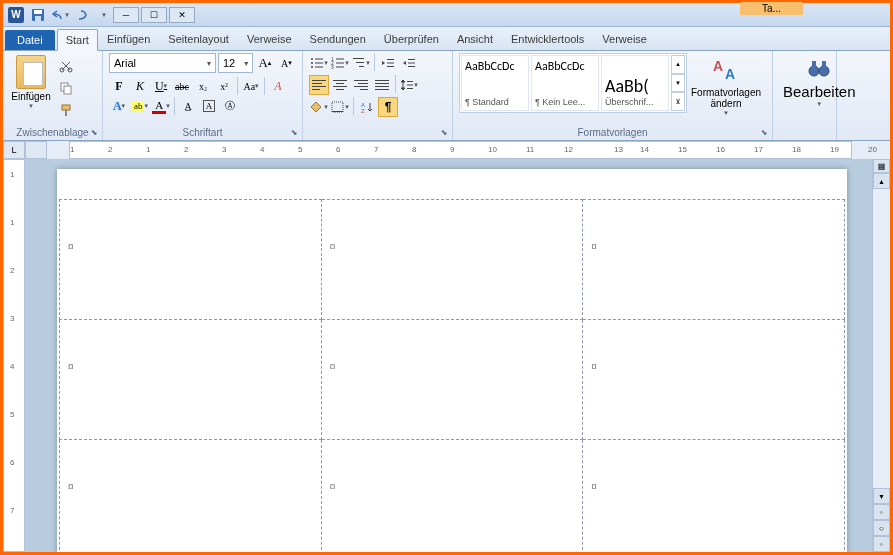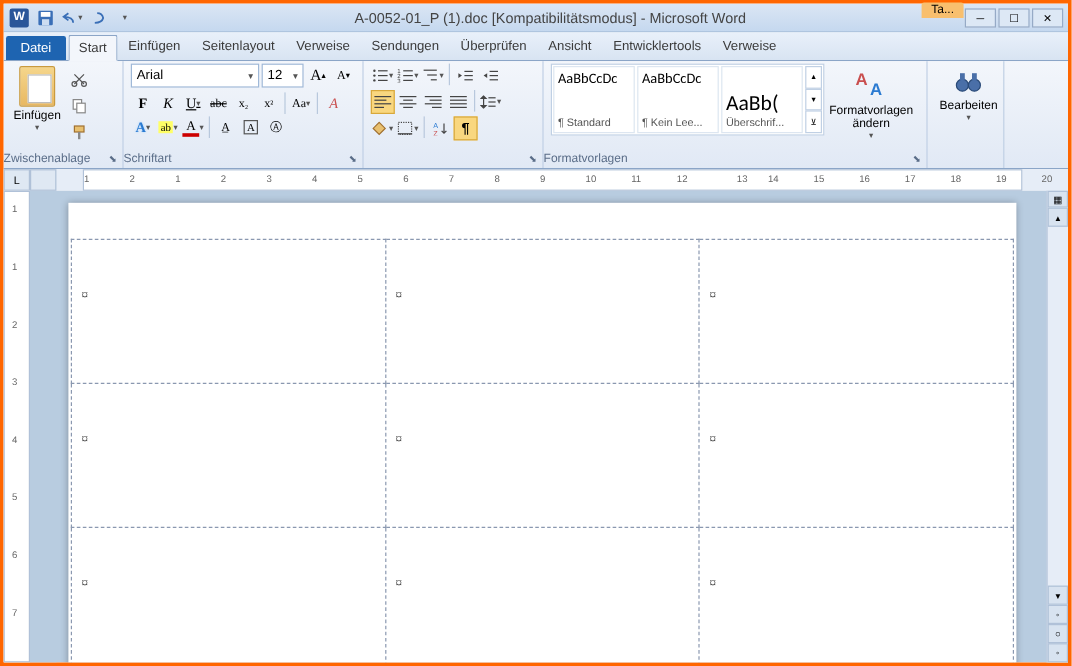--- a/index.html
+++ b/index.html
@@ -4,33 +4,33 @@
 <style>
 * { margin: 0; padding: 0; box-sizing: border-box; }
 body { font-family: "Segoe UI", Tahoma, sans-serif; font-size: 11px; background: #fff; width: 893px; height: 555px; overflow: hidden; border: 3px solid #ff6600; }
 .titlebar { height: 24px; background: linear-gradient(#dbe6f4, #c5d8ef); display: flex; align-items: center; padding: 0 4px; border-bottom: 1px solid #9fb8d8; }
 .qat { display: flex; align-items: center; gap: 4px; }
 .qat-icon { width: 18px; height: 18px; display: flex; align-items: center; justify-content: center; cursor: pointer; }
 .word-icon { background: #2a5699; color: #fff; font-weight: bold; font-size: 10px; width: 16px; height: 16px; display: flex; align-items: center; justify-content: center; border-radius: 2px; }
 .title-text { flex: 1; text-align: center; font-size: 12px; color: #444; }
 .win-controls { display: flex; gap: 2px; }
 .win-btn { width: 26px; height: 16px; border: 1px solid #96aac6; background: #dde8f5; display: flex; align-items: center; justify-content: center; cursor: pointer; font-size: 9px; }
-.tab-context { position: absolute; right: 90px; top: 2px; background: #f8bf6e; padding: 1px 8px; font-size: 10px; border-radius: 2px 2px 0 0; }
+.tab-context { position: absolute; right: 90px; top: 2px; background: #f8bf6e; padding: 1px 22px; font-size: 10px; border-radius: 2px 2px 0 0; }
 
 .tabs-row { height: 24px; background: linear-gradient(#e9f0fa, #d8e4f2); display: flex; align-items: flex-end; border-bottom: 1px solid #8ba5c7; padding-left: 2px; }
 .file-tab { background: #1e64b1; color: #fff; padding: 4px 12px; font-size: 11px; cursor: pointer; margin-right: 2px; border-radius: 2px 2px 0 0; }
 .tab { padding: 4px 8px; font-size: 11px; color: #3b3b3b; cursor: pointer; border: 1px solid transparent; }
 .tab.active { background: #f3f6fb; border: 1px solid #8ba5c7; border-bottom: 1px solid #f3f6fb; margin-bottom: -1px; border-radius: 2px 2px 0 0; }
 .tabs-right { margin-left: auto; display: flex; align-items: center; padding-right: 4px; }
 .help-icon { width: 16px; height: 16px; background: #2a7ad1; color: #fff; border-radius: 50%; display: flex; align-items: center; justify-content: center; font-size: 10px; font-weight: bold; margin-left: 6px; cursor: pointer; }
 .collapse-icon { font-size: 10px; color: #3b5c88; cursor: pointer; margin-left: 4px; }
 
 .ribbon { height: 90px; background: linear-gradient(#f3f6fb, #e1e9f5); display: flex; border-bottom: 1px solid #8ba5c7; }
 .group { border-right: 1px solid #c0d0e4; padding: 2px 6px 0 6px; display: flex; flex-direction: column; position: relative; }
-.group-label { font-size: 10px; color: #5a6d88; padding: 2px 0; position: absolute; bottom: 0; left: 0; right: 0; }
+.group-label { font-size: 10px; color: #5a6d88; text-align: center; padding: 2px 0; position: absolute; bottom: 0; left: 0; right: 0; }
 .group-dialog { position: absolute; bottom: 2px; right: 2px; width: 12px; height: 12px; font-size: 8px; color: #5a6d88; cursor: pointer; display: flex; align-items: center; justify-content: center; }
 .group-content { flex: 1; display: flex; }
 
 .clipboard-group { width: 100px; }
 .paste-btn { display: flex; flex-direction: column; align-items: center; width: 44px; cursor: pointer; padding: 2px; }
 .paste-icon { width: 30px; height: 34px; background: linear-gradient(#f5d68c, #e8b862); border: 1px solid #c99a3e; border-radius: 2px; position: relative; }
 .paste-icon::before { content: ""; position: absolute; top: 6px; left: 6px; width: 18px; height: 22px; background: #fff; border: 1px solid #bcbcbc; }
 .paste-label { font-size: 10px; margin-top: 2px; }
 .clip-side { display: flex; flex-direction: column; gap: 4px; padding-left: 4px; padding-top: 4px; }
 .small-btn { width: 18px; height: 18px; display: flex; align-items: center; justify-content: center; cursor: pointer; font-size: 11px; color: #444; }
@@ -114,21 +114,20 @@
       </div>
     <div class="qat-icon">
         <svg width="14" height="12">
           <path d="M6 2 Q10 2 11 6 Q10 10 4 10" stroke="#3a6fb7" fill="none" stroke-width="1.5"></path>
         </svg>
       </div>
     <div class="qat-icon">
         <span class="dd-arrow">▾</span>
       </div>
   </div>
-  <div class="title-text">A-0052-01_P (1).doc [Kompatibilitätsmodus] - Microsoft Word</div>
   <div class="tab-context">Ta...</div>
   <div class="win-controls">
     <div class="win-btn">─</div>
     <div class="win-btn">☐</div>
     <div class="win-btn">✕</div>
   </div>
 </div>
 
 <div class="tabs-row">
   <div class="file-tab">Datei</div>
@@ -394,21 +393,21 @@
 
   <div class="group edit-group">
     <div class="group-content">
       <div class="edit-btn">
         <svg width="26" height="26">
             <circle cx="8" cy="14" r="5" fill="#4a6fa8" stroke="#2a4a78"></circle>
             <circle cx="18" cy="14" r="5" fill="#4a6fa8" stroke="#2a4a78"></circle>
             <rect x="6" y="4" width="4" height="6" fill="#4a6fa8"></rect>
             <rect x="16" y="4" width="4" height="6" fill="#4a6fa8"></rect>
           </svg>
-        <span style="font-size:10px;">Bearbeiten</span>
+        <span style="font-size:15px;">Bearbeiten</span>
         <span class="dd-arrow">▾</span>
       </div>
     </div>
   </div>
 
 </div>
 
 <div class="ruler-area">
   <div class="corner-btn">L</div>
   <div style="width:22px;background:#dfe8f3;border:1px solid #b0c1d8;"></div>

